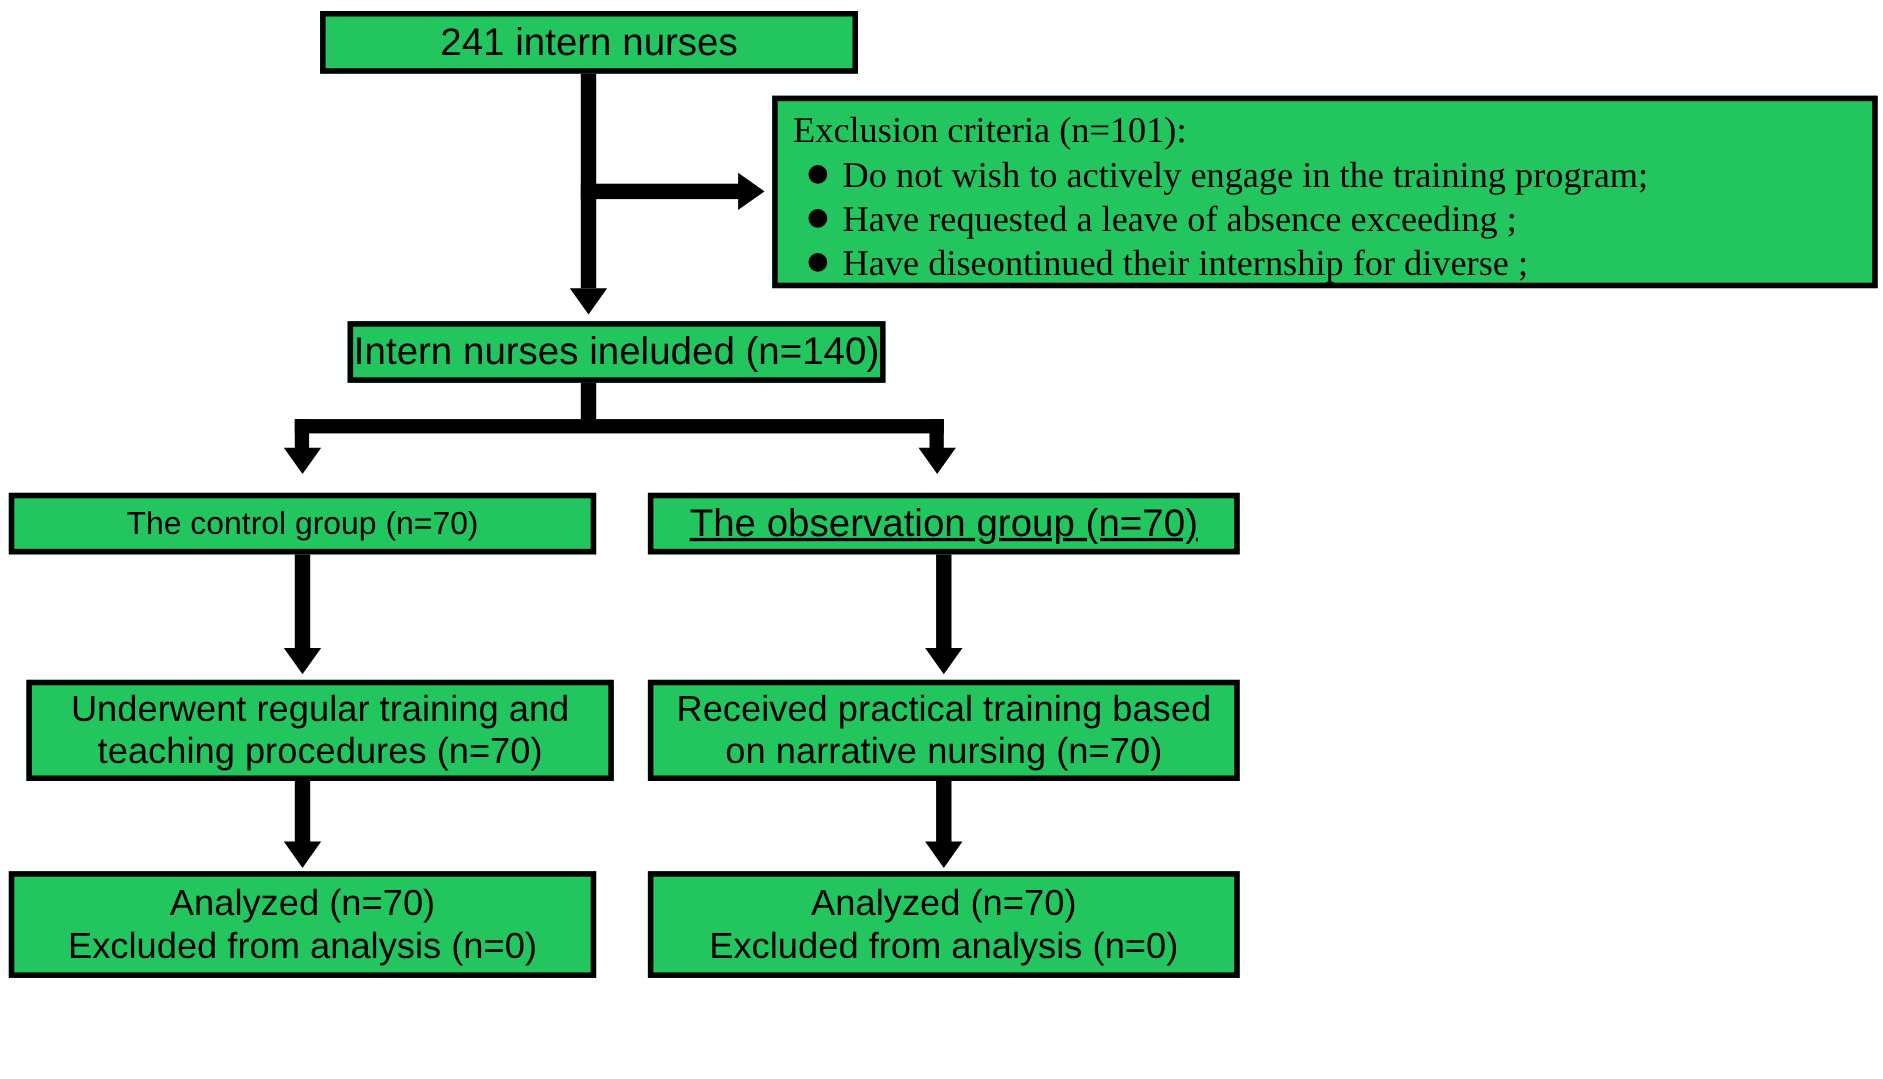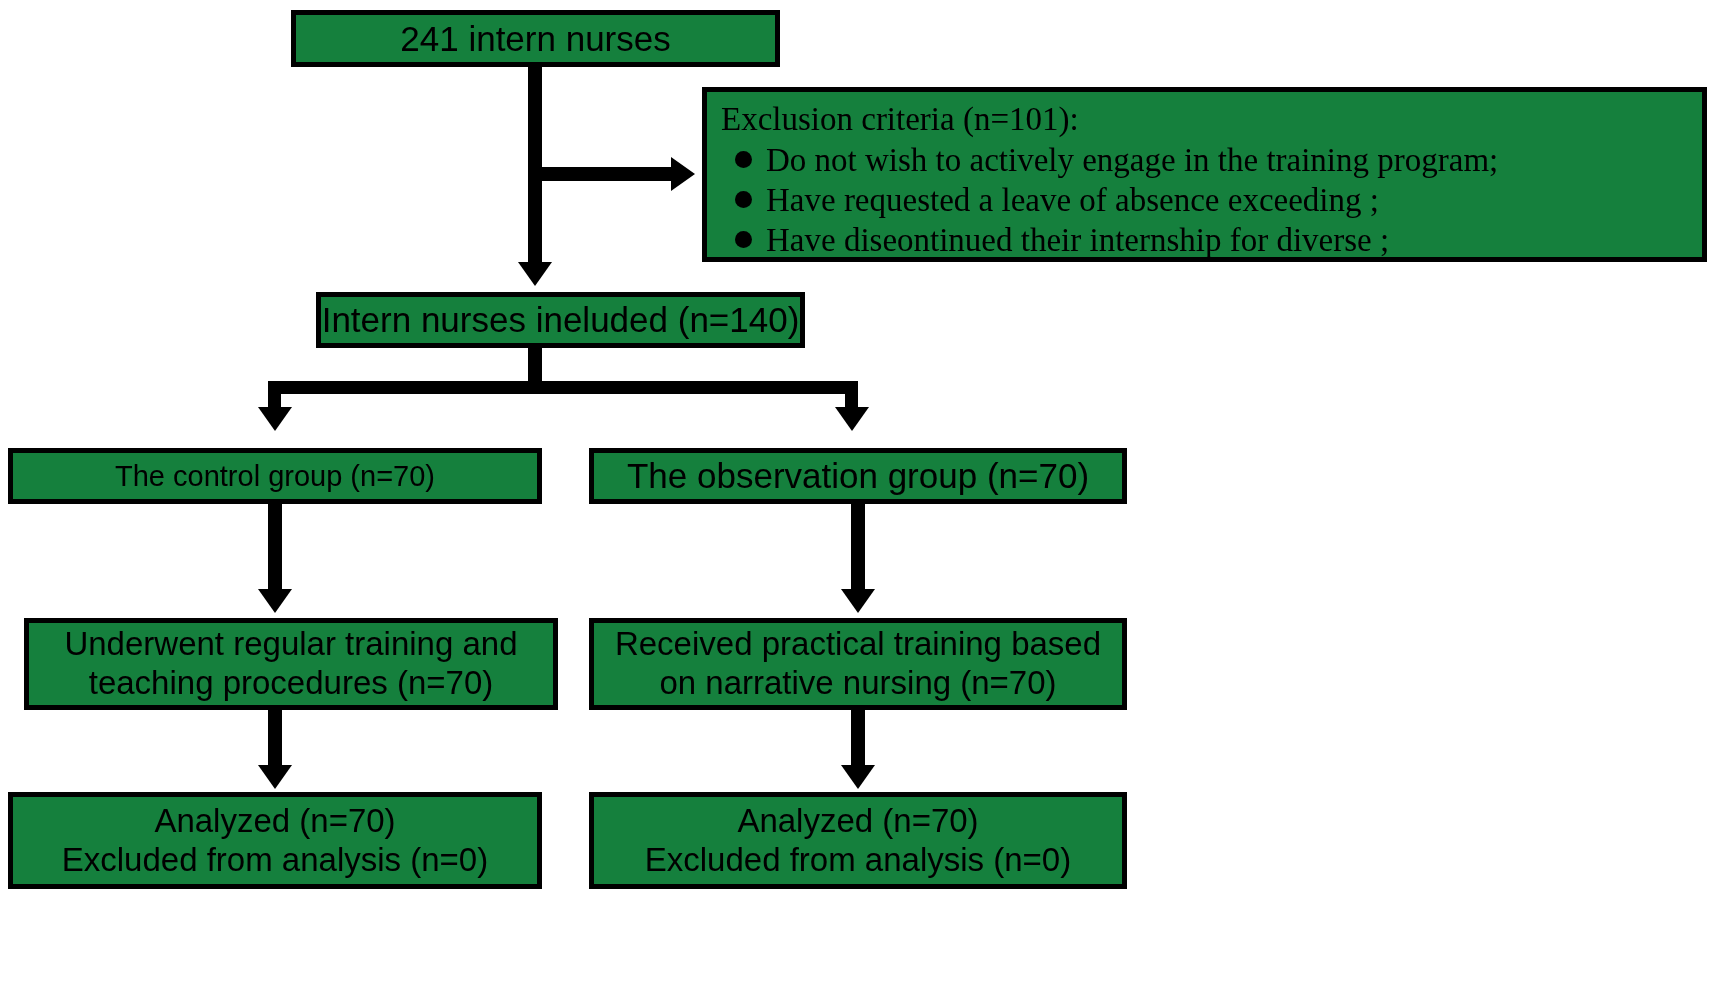--- a/index.html
+++ b/index.html
@@ -14,21 +14,21 @@
   #canvas {
     position: relative;
     width: 1712px;
     height: 981px;
     background: #ffffff;
     overflow: hidden;
   }
   .box {
     position: absolute;
     box-sizing: border-box;
-    background: #15803d;
+    background: #22c55e;
     border: 5px solid #000000;
     display: flex;
     align-items: center;
     justify-content: center;
     text-align: center;
     line-height: 1.18;
   }
   .box .txt {
     display: block;
     width: 100%;
@@ -80,20 +80,21 @@
     font-size: 35px;
     margin-left: 25px;
   }
   #box-control {
     left: 8px; top: 448px; width: 534px; height: 56px;
     font-size: 29px;
   }
   #box-observation {
     left: 589px; top: 448px; width: 538px; height: 56px;
     font-size: 35px;
+    text-decoration: underline;
   }
   #box-control-intervention {
     left: 8px; top: 618px; width: 534px; height: 92px;
     font-size: 33px;
     margin-left: 16px;
   }
   #box-observation-intervention {
     left: 589px; top: 618px; width: 538px; height: 92px;
     font-size: 33px;
   }

